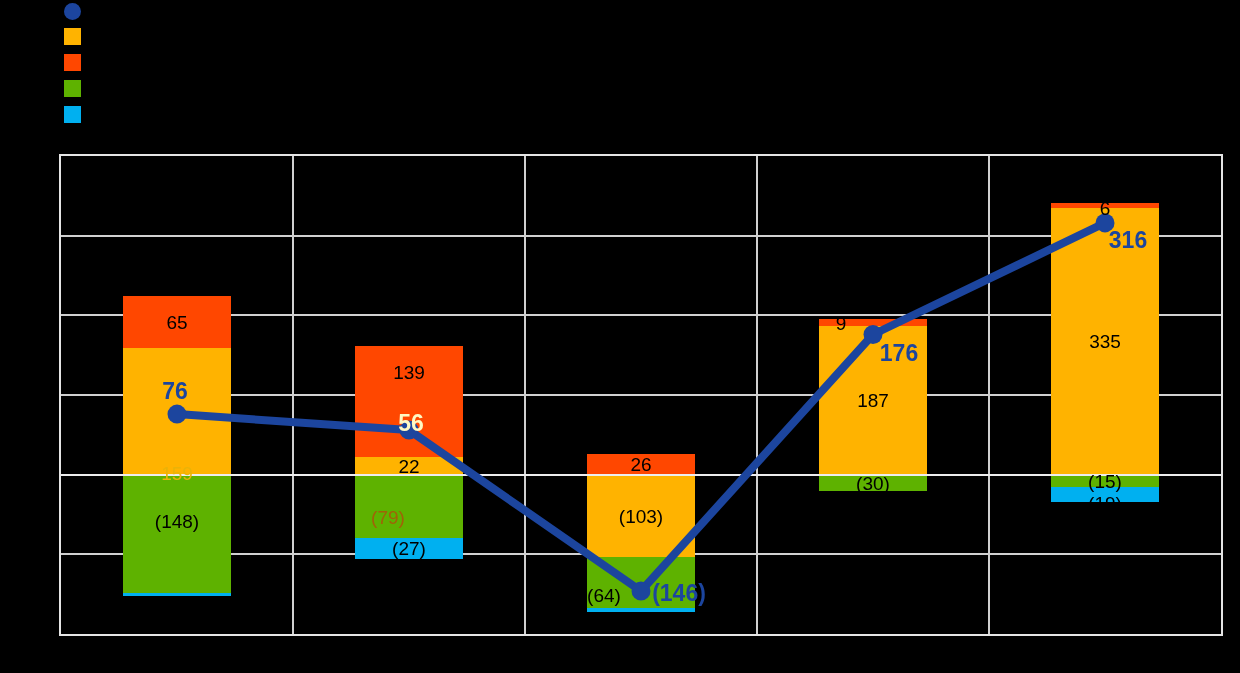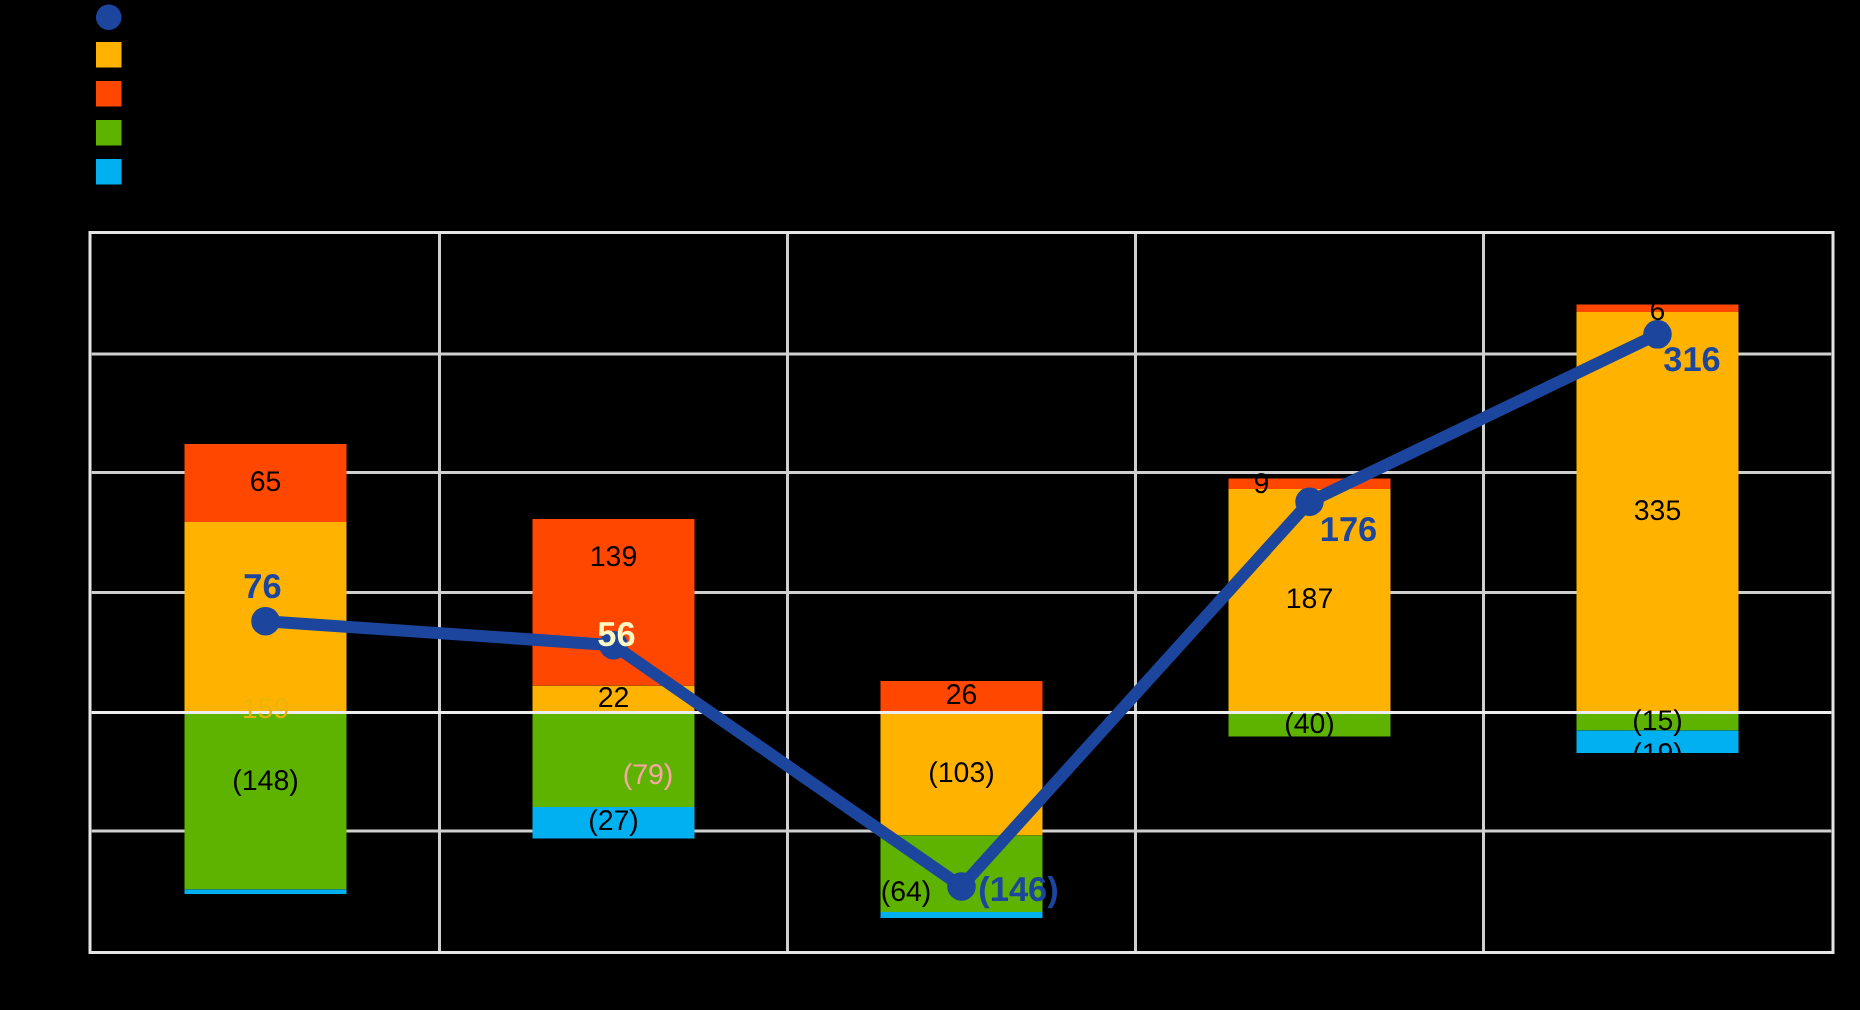--- a/index.html
+++ b/index.html
@@ -66,28 +66,28 @@
       <circle cx="409.0" cy="430.1" r="9.5" fill="#1C459E"></circle>
       <circle cx="641.0" cy="591.0" r="9.5" fill="#1C459E"></circle>
       <circle cx="873.0" cy="334.5" r="9.5" fill="#1C459E"></circle>
       <circle cx="1105.0" cy="222.9" r="9.5" fill="#1C459E"></circle>
     </svg>
     <div class="bar-label" style="left: 177px; top: 437.3px; color: #eab308; position: absolute; margin-top: 36px;">159</div>
     <div class="bar-label" style="left: 177px; top: 322.1px; color: rgb(0, 0, 0); position: absolute;">65</div>
     <div class="bar-label" style="left: 177px; top: 520.6px; color: rgb(0, 0, 0); position: absolute;">(148)</div>
     <div class="bar-label" style="left: 409px; top: 465.9px; color: rgb(0, 0, 0); position: absolute;">22</div>
     <div class="bar-label" style="left: 409px; top: 371.8px; color: rgb(0, 0, 0); position: absolute;">139</div>
-    <div class="bar-label" style="left: 432px; top: 517.1px; color: #fca5a5; position: absolute;">(79)</div>
+    <div class="bar-label" style="left: 388px; top: 517.1px; color: #a16207; position: absolute;">(79)</div>
     <div class="bar-label" style="left: 409px; top: 548.4px; color: rgb(0, 0, 0); position: absolute;">(27)</div>
     <div class="bar-label" style="left: 641px; top: 515.7px; color: rgb(0, 0, 0); position: absolute;">(103)</div>
     <div class="bar-label" style="left: 641px; top: 464.3px; color: rgb(0, 0, 0); position: absolute;">26</div>
     <div class="bar-label" style="left: 604px; top: 595.2px; color: rgb(0, 0, 0); position: absolute; text-align: center;">(64)</div>
     <div class="bar-label" style="left: 873px; top: 400.2px; color: rgb(0, 0, 0); position: absolute;">187</div>
     <div class="bar-label" style="left: 841px; top: 323.1px; color: rgb(0, 0, 0); position: absolute;">9</div>
-    <div class="bar-label" style="left: 873px; top: 482.6px; color: rgb(0, 0, 0); position: absolute;">(40)</div>
+    <div class="bar-label" style="left: 873px; top: 482.6px; color: rgb(0, 0, 0); position: absolute;">(30)</div>
     <div class="bar-label" style="left: 1105px; top: 341.2px; color: rgb(0, 0, 0); position: absolute;">335</div>
     <div class="bar-label" style="left: 1105px; top: 208.4px; color: rgb(0, 0, 0); position: absolute;">6</div>
     <div class="bar-label" style="left: 1105px; top: 480.6px; color: rgb(0, 0, 0); position: absolute;">(15)</div>
     <div class="bar-label" style="left: 1105px; top: 503.2px; color: rgb(0, 0, 0); position: absolute;">(19)</div>
     <div class="line-label" style="left: 175px; top: 391.1px; color: rgb(28, 69, 158); position: absolute;">76</div>
     <div class="line-label" style="left: 411px; top: 403.1px; color: #fef9c3; position: absolute; margin-top: 20px;">56</div>
     <div class="line-label" style="left: 679px; top: 593px; color: rgb(28, 69, 158); position: absolute;">(146)</div>
     <div class="line-label" style="left: 899px; top: 352.5px; color: rgb(28, 69, 158); position: absolute;">176</div>
     <div class="line-label" style="left: 1128px; top: 239.9px; color: rgb(28, 69, 158); position: absolute;">316</div>
   </div>

